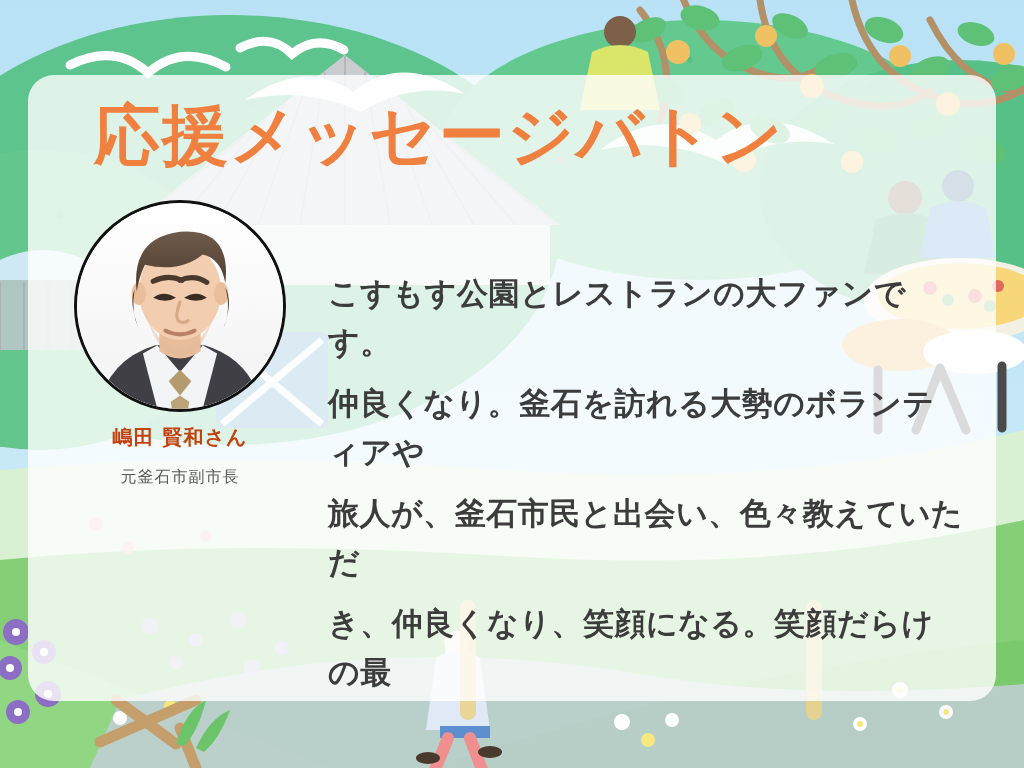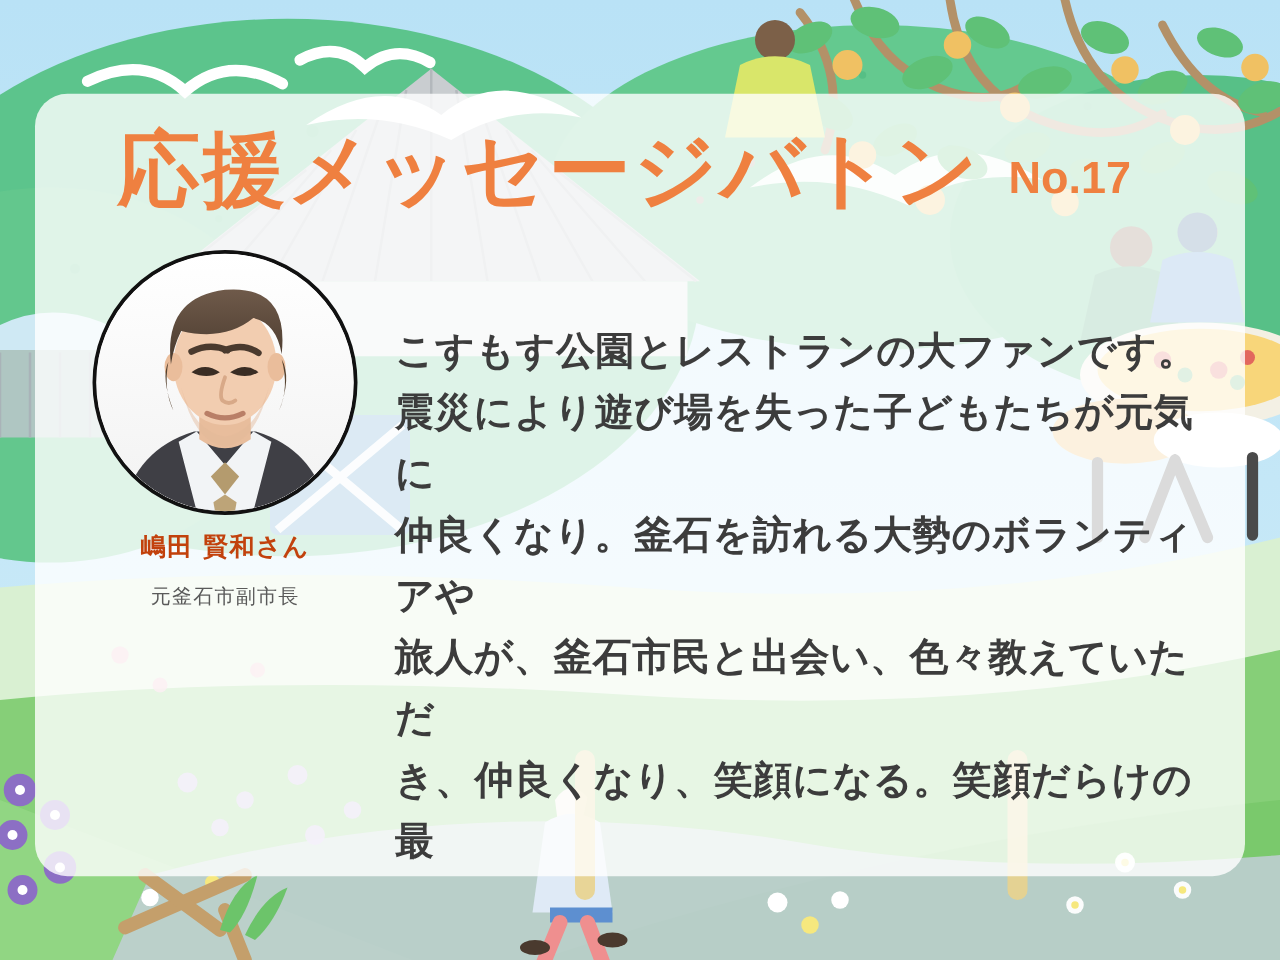--- a/index.html
+++ b/index.html
@@ -111,21 +111,21 @@
     position: absolute;
     left: 288px;
     top: 182px;
     width: 660px;
     font-size: 31px;
     line-height: 1.58;
     font-weight: 700;
     color: #3c3c3c;
     letter-spacing: 0.5px;
   }
-  .message p { margin: 0; }
+  .message p { margin: 12px; }
 </style>
 </head>
 <body>
 
 <div class="stage">
 
   <div class="bg">
     <svg viewBox="0 0 1024 768" xmlns="http://www.w3.org/2000/svg">
       <defs>
         <linearGradient id="skyGrad" x1="0" y1="0" x2="0" y2="1">
@@ -358,21 +358,20 @@
           <circle cx="860" cy="724" r="3"></circle>
         </g>
       </g>
     </svg>
   </div>
 
   <div class="card">
 
     <div class="title-row">
       <span class="title-main">応援メッセージバトン</span>
-      <span class="title-no">No.17</span>
     </div>
 
     <div class="person">
 
       <div class="avatar">
         <svg viewBox="0 0 200 200" xmlns="http://www.w3.org/2000/svg">
           <defs>
             <clipPath id="avClip">
                 <circle cx="100" cy="100" r="100"></circle>
               </clipPath>
@@ -421,20 +420,19 @@
         </svg>
       </div>
 
       <div class="person-name">嶋田 賢和さん</div>
 
       <div class="person-role">元釜石市副市長</div>
     </div>
 
     <div class="message">
         <p>こすもす公園とレストランの大ファンです。</p>
-        <p>震災により遊び場を失った子どもたちが元気に</p>
         <p>仲良くなり。釜石を訪れる大勢のボランティアや</p>
         <p>旅人が、釜石市民と出会い、色々教えていただ</p>
         <p>き、仲良くなり、笑顔になる。笑顔だらけの最</p>
       </div>
 
   </div>
 </div>
 
 </body></html>

